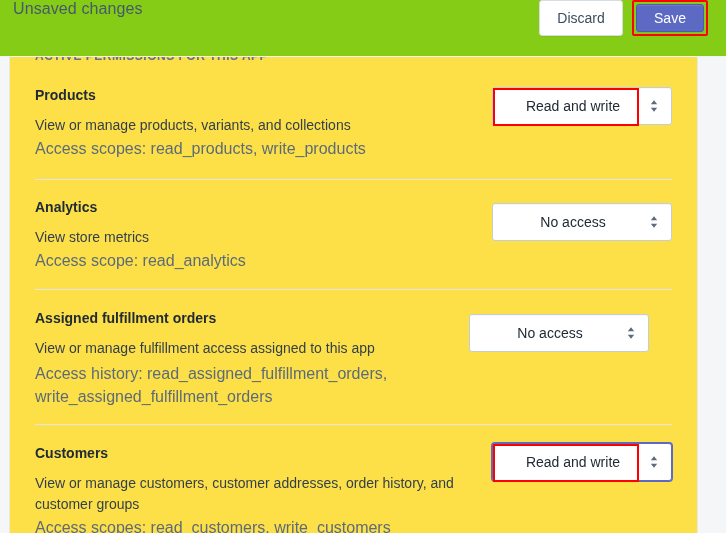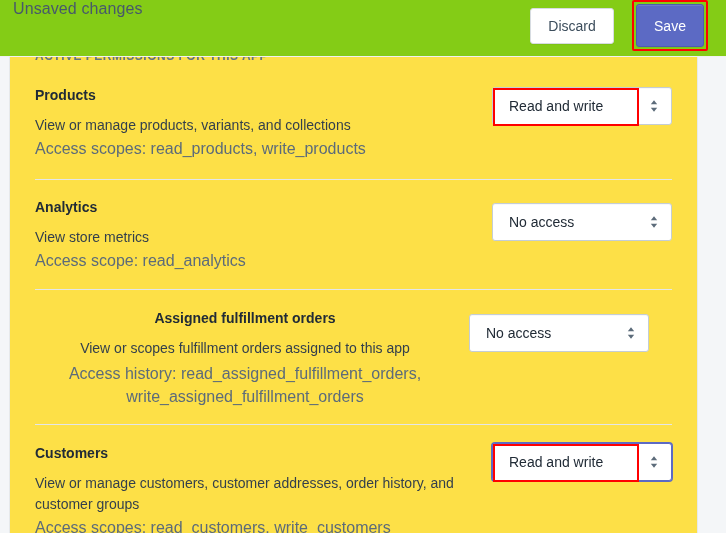--- a/index.html
+++ b/index.html
@@ -33,21 +33,21 @@
     margin-left: 13px;
     font-size: 16px;
     color: #47596b;
     letter-spacing: .1px;
   }
   #save-bar-actions {
     margin-left: auto;
     margin-right: 18px;
     display: flex;
     align-items: center;
-    gap: 18px;
+    gap: 9px;
   }
   .btn {
     font-family: "Liberation Sans", sans-serif;
     font-size: 14px;
     border-radius: 3px;
     box-sizing: border-box;
     cursor: pointer;
     line-height: 1;
     white-space: nowrap;
   }
@@ -58,21 +58,21 @@
     border: 1px solid #d7dce1;
     color: #3c4d5c;
     box-shadow: 0 1px 0 rgba(22,29,37,.05);
   }
   #save-button-wrap {
     position: relative;
     padding: 4px;
   }
   #save-button {
     width: 68px;
-    height: 43px;
+    height: 28px;
     background: #5c6ac4;
     border: 1px solid #4f5bb0;
     color: #ffffff;
     box-shadow: inset 0 1px 0 rgba(255,255,255,.12), 0 1px 0 rgba(22,29,37,.05);
   }
   .hl-red {
     position: absolute;
     border: 2px solid #ff0000;
     pointer-events: none;
     box-sizing: border-box;
@@ -141,20 +141,21 @@
   .perm-scopes {
     font-size: 16px;
     color: #5c6b7a;
     line-height: 20px;
     margin-top: 3px;
   }
   .perm-control {
     flex: 0 0 auto;
     position: relative;
     padding-top: 2px;
+    text-align: center;
   }
 
   
   .select {
     position: relative;
     width: 180px;
     height: 38px;
     background: #ffffff;
     border: 1px solid #c4cdd5;
     border-radius: 3px;
@@ -260,23 +261,23 @@
               <path d="M5 12.8 L8.2 8.8 L1.8 8.8 Z" fill="#5c6b7a"></path>
             </svg>
           </span>
         </div>
       </div>
     </div>
 
     <div class="divider"></div>
 
     <div class="perm-row" style="padding-top:18px;padding-bottom:16px;">
-      <div class="perm-text" style="max-width:420px;text-align:center;">
+      <div class="perm-text" style="max-width:420px;">
         <div class="perm-title">Assigned fulfillment orders</div>
-        <div class="perm-desc">View or scopes fulfillment orders assigned to this app</div>
+        <div class="perm-desc">View or manage fulfillment access assigned to this app</div>
         <div class="perm-scopes" style="line-height:23px;">Access history: read_assigned_fulfillment_orders, write_assigned_fulfillment_orders</div>
       </div>
       <div class="perm-control" style="padding-top:6px;">
         <div class="select">
           <span class="select-value">No access</span>
           <span class="select-chevron">
             <svg width="10" height="14" viewBox="0 0 10 14" aria-hidden="true">
               <path d="M5 1.2 L8.2 5.2 L1.8 5.2 Z" fill="#5c6b7a"></path>
               <path d="M5 12.8 L8.2 8.8 L1.8 8.8 Z" fill="#5c6b7a"></path>
             </svg>

